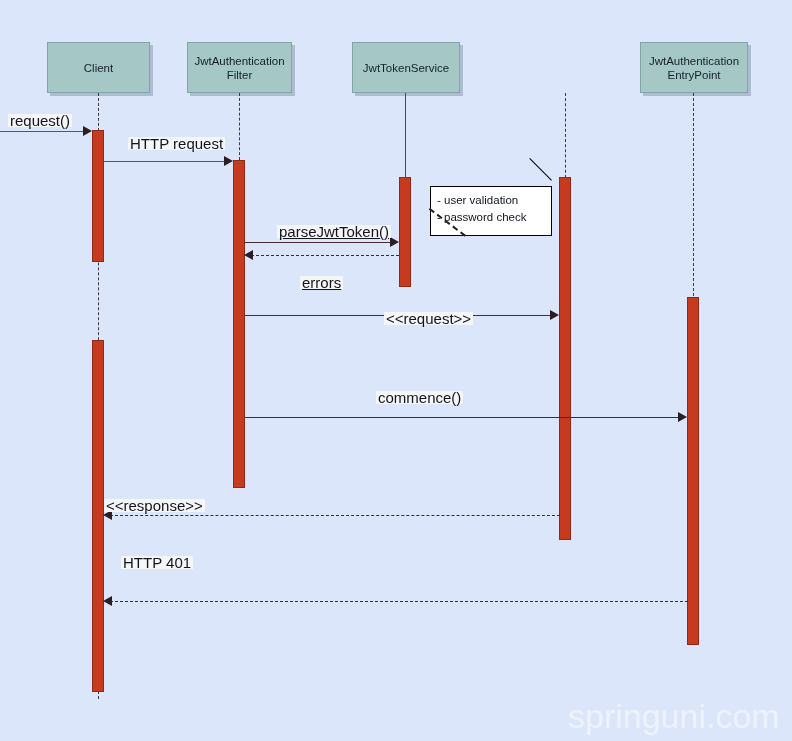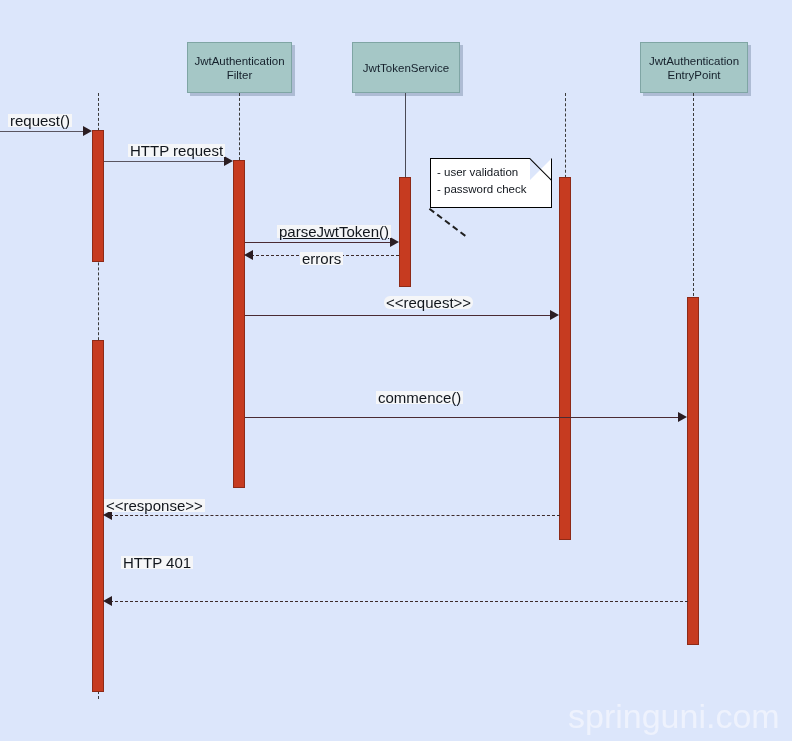--- a/index.html
+++ b/index.html
@@ -80,20 +80,21 @@
   .note{
     position:absolute;
     background:#ffffff;
     border:1px solid #000000;
     font-size:11.5px;
     line-height:17px;
     color:#11161d;
     padding:5px 2px 4px 6px;
     box-sizing:border-box;
     white-space:nowrap;
+    margin-top:28px;
   }
   .note-fold{
     position:absolute;
     width:0;height:0;
     border-left:22px solid #dce6fb;
     border-bottom:22px solid transparent;
     pointer-events:none;
   }
   .note-fold-line{
     position:absolute;
@@ -117,20 +118,23 @@
     letter-spacing:0px;
     font-family:"Liberation Sans",sans-serif;
     user-select:none;
   }
 </style>
 </head>
 <body>
 
 <div id="canvas">
 
+  <div class="lifeline-box" style="left:47px;top:42px;width:103px;height:51px;">
+    <span>Client</span>
+  </div>
 
   <div class="lifeline-box" style="left:187px;top:42px;width:105px;height:51px;flex-direction:column;">
     <span>JwtAuthentication</span>
     <span>Filter</span>
   </div>
 
   <div class="lifeline-box" style="left:352px;top:42px;width:108px;height:51px;align-items:center;">
     <span>JwtTokenService</span>
   </div>
 
@@ -152,33 +156,33 @@
   <div class="activation" style="left:399px;top:177px;height:110px;"></div>
   <div class="activation" style="left:559px;top:177px;height:363px;"></div>
   <div class="activation" style="left:687px;top:297px;height:348px;"></div>
 
   <div class="msg-line" style="left:0px;top:131px;width:85px;"></div>
   <div class="arrow-r" style="left:83px;top:126px;"></div>
   <div class="msg-label" style="left:8px;top:114px;">request()</div>
 
   <div class="msg-line" style="left:104px;top:161px;width:122px;"></div>
   <div class="arrow-r" style="left:224px;top:156px;"></div>
-  <div class="msg-label" style="left:128px;top:144px;">HTTP request</div>
+  <div class="msg-label" style="left:128px;top:137px;">HTTP request</div>
 
   <div class="msg-line dark" style="left:245px;top:242px;width:147px;"></div>
   <div class="arrow-r" style="left:390px;top:237px;"></div>
   <div class="msg-label" style="left:277px;top:225px;text-decoration:underline;">parseJwtToken()</div>
 
   <div class="msg-line dashed" style="left:251px;top:255px;width:148px;"></div>
   <div class="arrow-l" style="left:244px;top:250px;"></div>
-  <div class="msg-label" style="left:300px;top:252px;">errors</div>
+  <div class="msg-label" style="left:300px;top:276px;text-decoration:underline;">errors</div>
 
   <div class="msg-line dark" style="left:245px;top:315px;width:307px;"></div>
   <div class="arrow-r" style="left:550px;top:310px;"></div>
-  <div class="msg-label" style="left:384px;top:296px;border-radius:6px;">&lt;&lt;request&gt;&gt;</div>
+  <div class="msg-label" style="left:384px;top:312px;">&lt;&lt;request&gt;&gt;</div>
 
   <div class="msg-line dark" style="left:245px;top:417px;width:435px;"></div>
   <div class="arrow-r" style="left:678px;top:412px;"></div>
   <div class="msg-label" style="left:376px;top:391px;">commence()</div>
 
   <div class="msg-line dashed" style="left:110px;top:515px;width:450px;"></div>
   <div class="arrow-l" style="left:103px;top:510px;"></div>
   <div class="msg-label" style="left:104px;top:499px;text-align:center;">&lt;&lt;response&gt;&gt;</div>
 
   <div class="msg-line dashed" style="left:110px;top:601px;width:578px;"></div>

